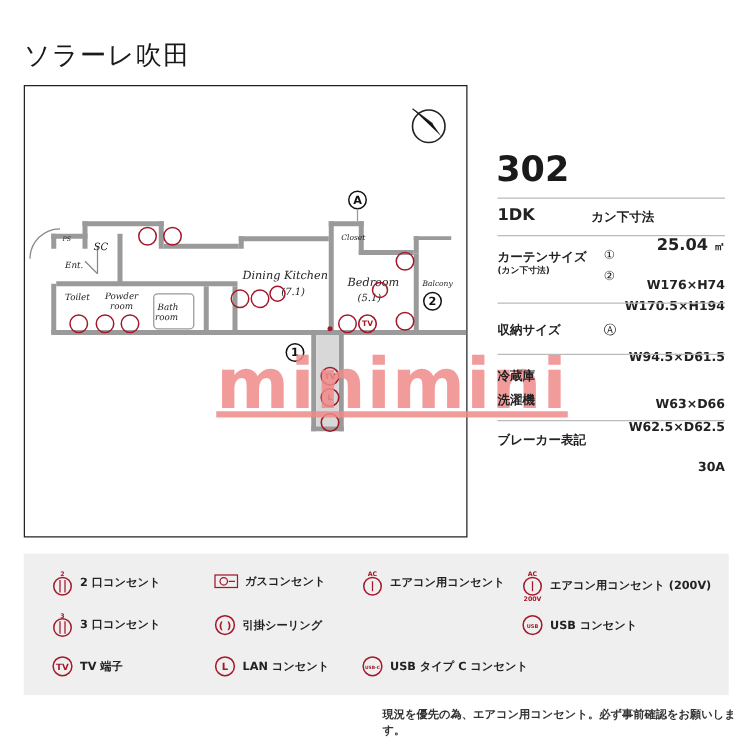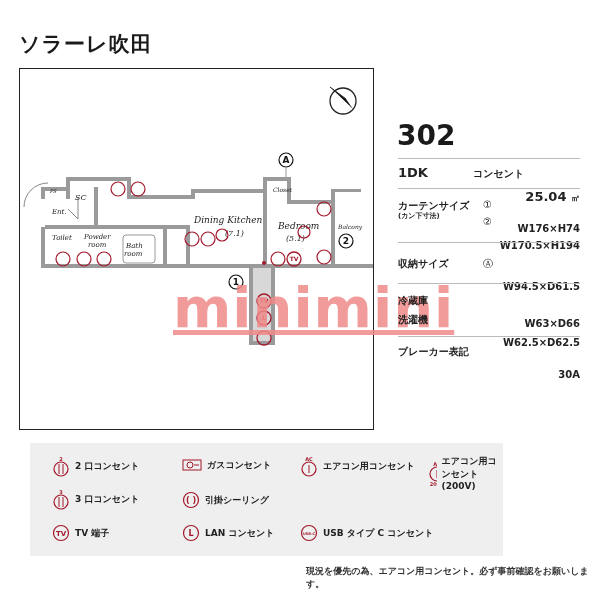--- a/index.html
+++ b/index.html
@@ -1,30 +1,30 @@
 <!DOCTYPE html>
 <html><head>
 <meta charset="utf-8">
 <style>
   html, body { margin:0; padding:0; background:#ffffff; }
   body { width:600px; height:600px; position:relative; overflow:hidden;
          font-family:"DejaVu Sans", sans-serif; color:#1a1a1a; }
-  .title { position:absolute; left:19px; top:30px; font-size:21px; font-weight:bold; letter-spacing:1px; }
+  .title { position:absolute; left:19px; top:30px; font-size:21px; font-weight:normal; letter-spacing:1px; }
   .plan-frame { position:absolute; left:19px; top:68px; width:355px; height:362px;
                 border:1.5px solid #222; border-top:1.5px solid #222; box-sizing:border-box; background:#fff; }
   .plan-frame svg { position:absolute; left:0; top:0; }
   .watermark { position:absolute; left:172px; top:276px; font-size:56px; font-weight:bold;
                color:#f08a8a; opacity:0.85; letter-spacing:1px; font-family:"DejaVu Sans", sans-serif; }
   .unit { position:absolute; left:397px; top:119px; font-size:28px; font-weight:bold; }
   .hr { position:absolute; left:398px; width:182px; height:1px; background:#bbb; }
   .row { position:absolute; left:398px; width:182px; font-size:10px; font-weight:bold; color:#222; }
   .row .l { position:absolute; left:0; }
   .row .m { position:absolute; left:85px; font-weight:normal; }
   .row .r { position:absolute; right:0;margin-top:24px; }
-  .legend { position:absolute; left:19px; top:443px; width:473px; height:113px; background:#efefef;margin-left:11px; }
+  .legend { position:absolute; left:19px; top:443px; width:564px; height:113px; background:#efefef; }
   .lg { position:absolute; display:flex; align-items:center; font-size:9px; font-weight:bold; color:#222; }
   .lg svg { margin-right:5px; }
   .note { position:absolute; left:306px; top:565px; font-size:9px; font-weight:bold; color:#333; }
 </style>
 </head>
 <body>
 
 <div class="title">ソラーレ吹田</div>
 
 <div class="plan-frame">
@@ -127,21 +127,21 @@
     <line x1="266" y1="98" x2="266" y2="108" stroke="#999"></line>
   </svg>
   <div class="watermark" style="left:153px;top:206px;text-decoration:underline;">minimini</div>
 </div>
 
 <div class="unit">302</div>
 <div class="hr" style="top:158px;"></div>
 
 <div class="row" style="top:165px;font-size:13px;">
   <span class="l">1DK</span>
-  <span class="m" style="left:75px;font-size:10px;font-weight:bold;top:2px;">コンセント</span>
+  <span class="m" style="left:75px;font-size:10px;font-weight:bold;top:2px;">カン下寸法</span>
   <span class="r"><span>25.04</span> <span style="font-size:9px;">㎡</span></span>
 </div>
 <div class="hr" style="top:188px;"></div>
 
 <div class="row" style="top:199px;">
   <span class="l">カーテンサイズ</span>
   <span class="m">①</span>
   <span class="r">W176×H74</span>
 </div>
 <div class="row" style="top:211px;font-size:7px;">
@@ -221,20 +221,27 @@
       </svg>
     <span>3 口コンセント</span>
   </div>
   <div class="lg" style="left:152px;top:48px;">
     <svg width="18" height="18">
         <circle cx="9" cy="9" r="7.5" fill="none" stroke="#a3182a" stroke-width="1.2"></circle>
         <text x="9" y="12" font-size="8" fill="#a3182a" text-anchor="middle">( )</text>
       </svg>
     <span>引掛シーリング</span>
   </div>
+  <div class="lg" style="left:398px;top:48px;">
+    <svg width="18" height="18">
+        <circle cx="9" cy="9" r="7.5" fill="none" stroke="#a3182a" stroke-width="1.2"></circle>
+        <text x="9" y="11" font-size="4" fill="#a3182a" text-anchor="middle">USB</text>
+      </svg>
+    <span>USB コンセント</span>
+  </div>
 
   <div class="lg" style="left:22px;top:81px;">
     <svg width="18" height="18">
         <circle cx="9" cy="9" r="7.5" fill="none" stroke="#a3182a" stroke-width="1.2"></circle>
         <text x="9" y="12" font-size="7" font-weight="bold" fill="#a3182a" text-anchor="middle">TV</text>
       </svg>
     <span>TV 端子</span>
   </div>
   <div class="lg" style="left:152px;top:81px;">
     <svg width="18" height="18">

